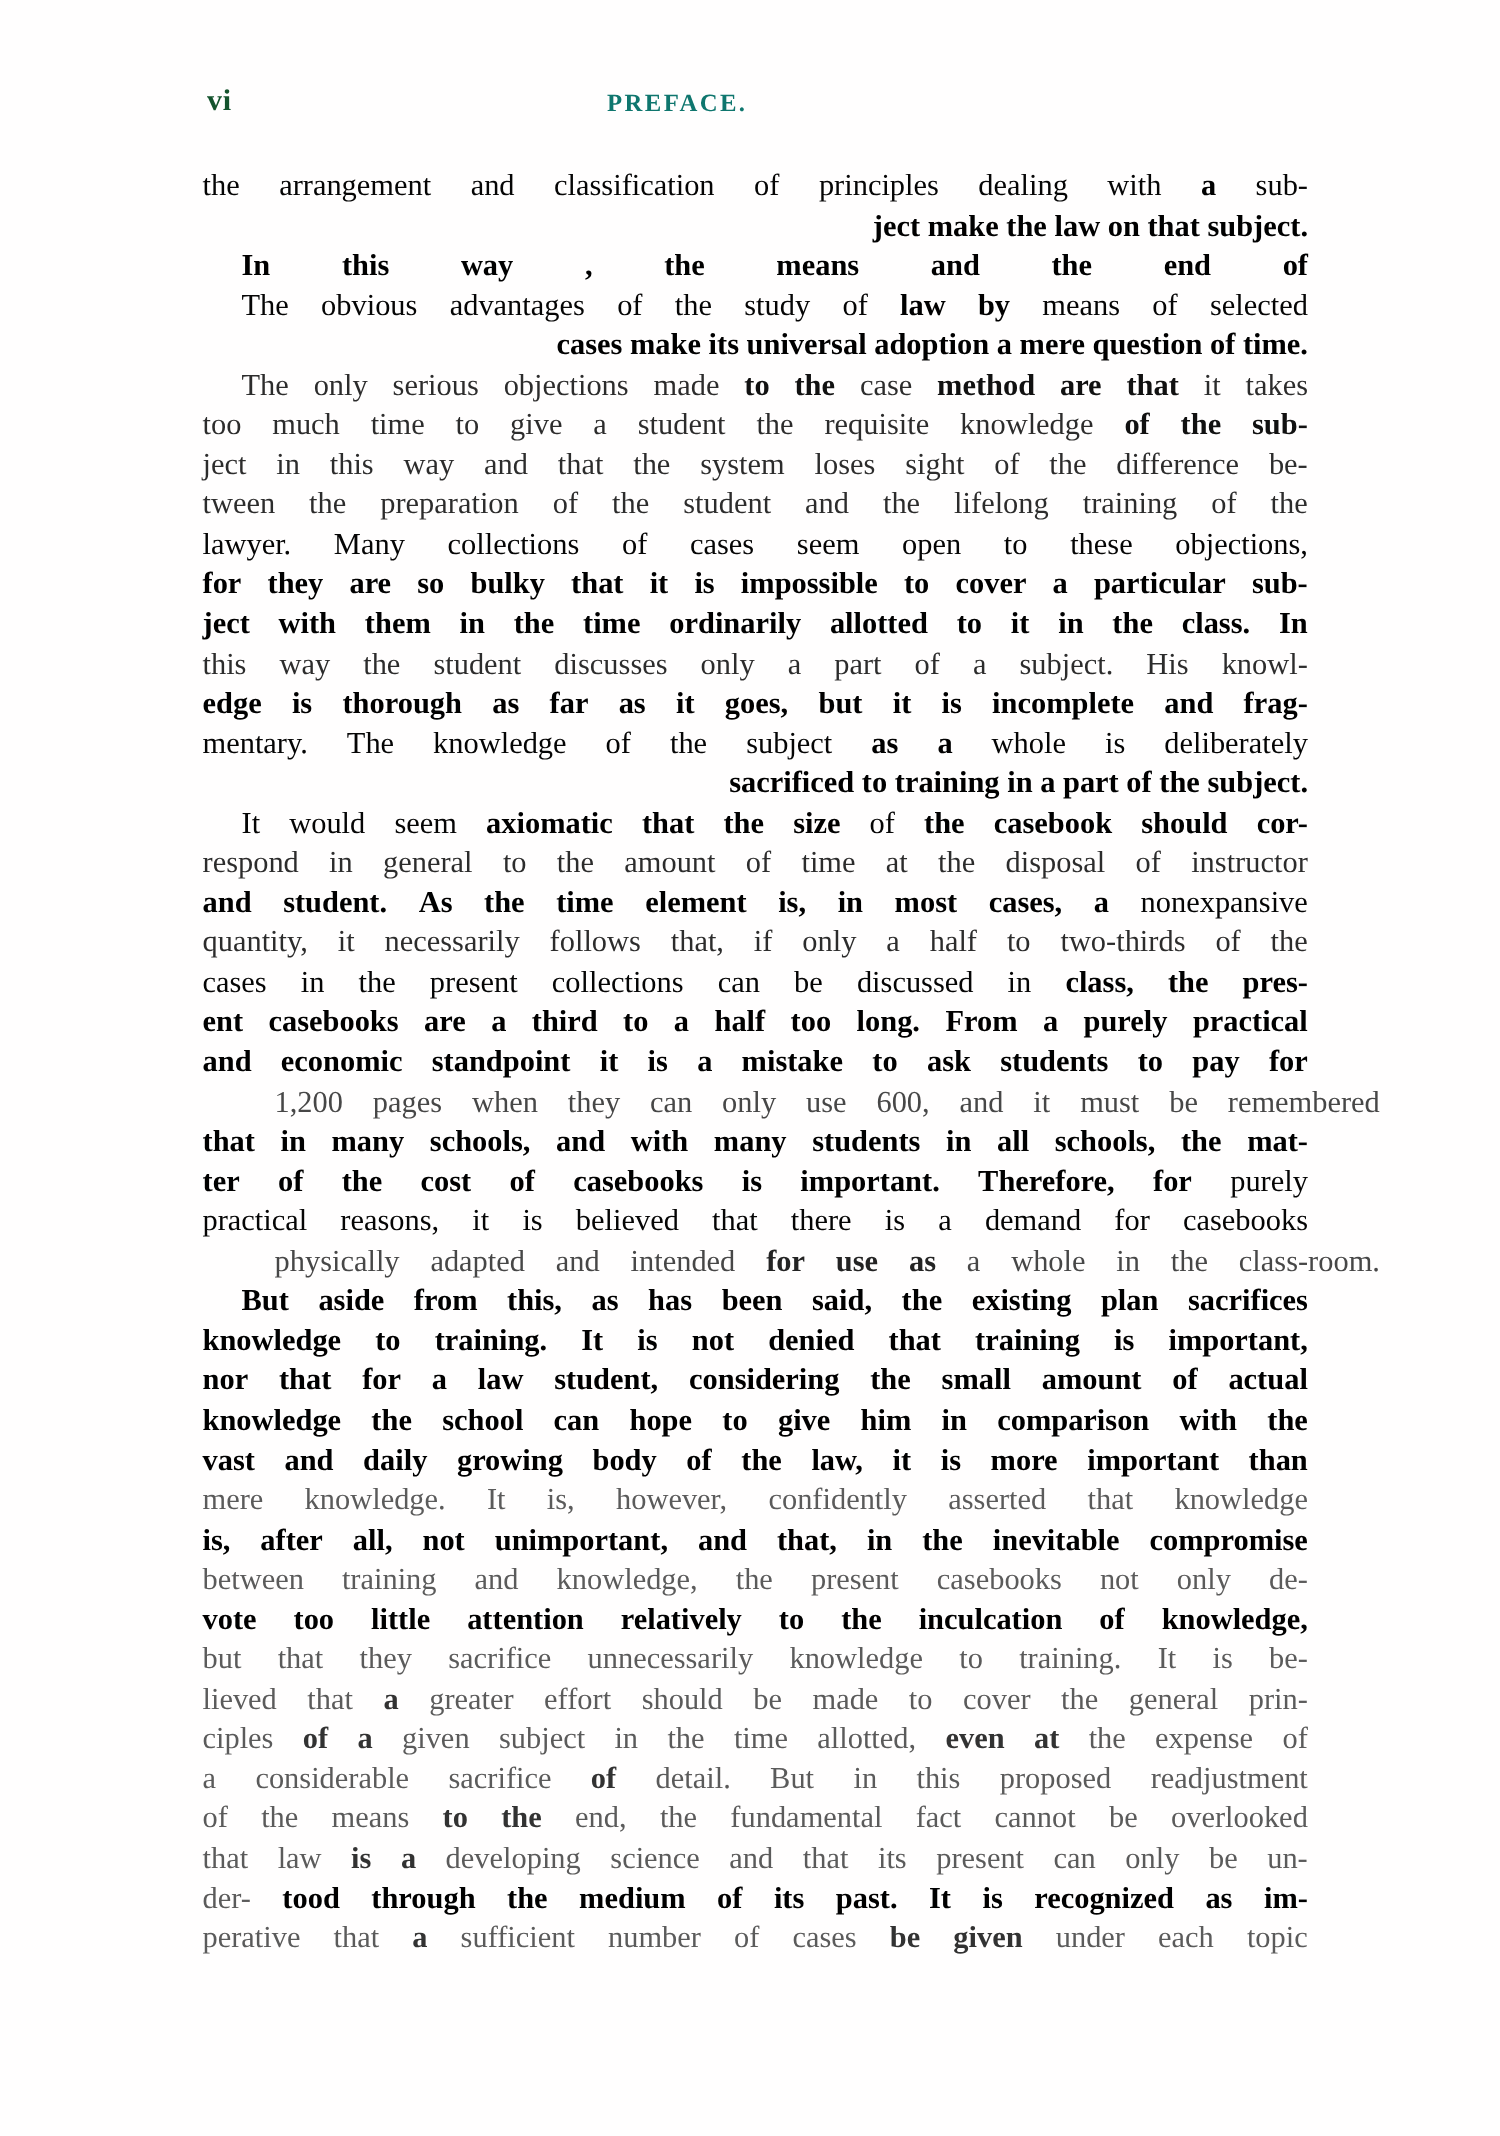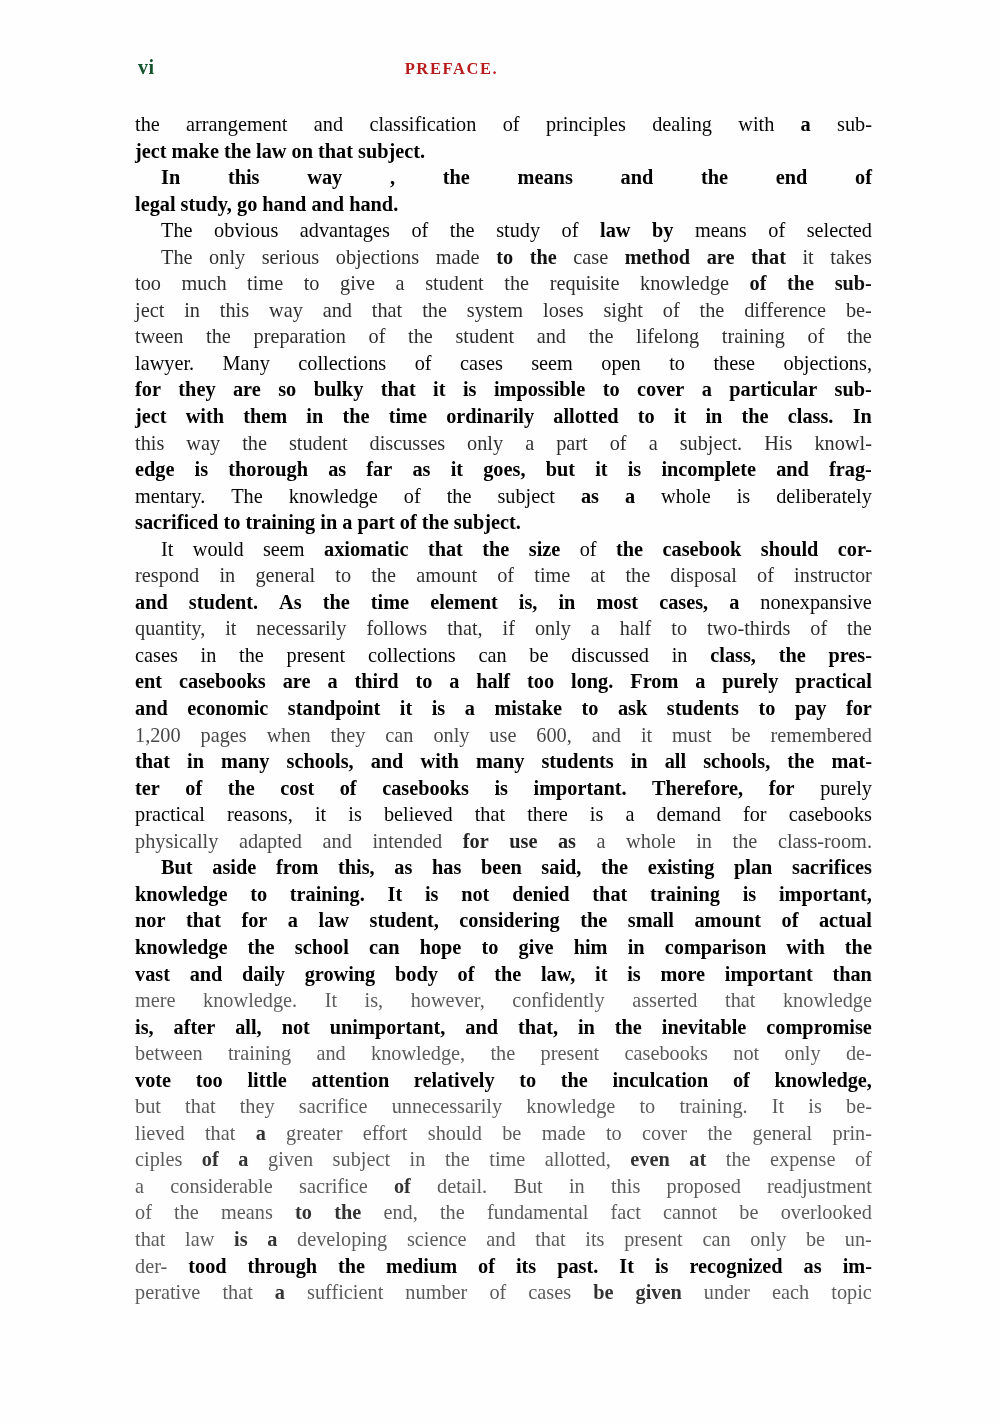--- a/index.html
+++ b/index.html
@@ -44,21 +44,21 @@
   }
   #head-title {
     position: absolute;
     left: 0;
     top: 3px;
     width: 737px;
     text-align: center;
     font-size: 16.5px;
     font-weight: bold;
     letter-spacing: 1.6px;
-    color: #b91c1c;
+    color: #0f766e;
     transform: translateX(-52px);
   }
 
   
   #body-block {
     position: absolute;
     left: 135px;
     top: 111px;
     width: 737px;
   }
@@ -74,21 +74,21 @@
   }
 
   
   .j {
     display: flex;
     justify-content: space-between;
   }
   .j > span { display: inline-block; white-space: pre; }
 
   
-  .last { display: block; }
+  .last { display: block; text-align: right; }
 
   
   .sc {
     font-variant: small-caps;
     letter-spacing: 0.6px;
   }
 
   
   
   .w-heavy {
@@ -104,20 +104,21 @@
   .w-light {
     font-weight: normal;
     color: #1d1d1d;
     opacity: 0.93;
   }
   
   .w-faint {
     font-weight: normal;
     color: #2a2a2a;
     opacity: 0.86;
+    margin-left: 48px;
   }
   .w-faint2 {
     font-weight: normal;
     color: #333333;
     opacity: 0.8;
   }
 </style>
 </head>
 <body>
 
@@ -152,38 +153,38 @@
           <span>this</span>
           <span>way</span>
           <span>,</span>
           <span>the</span>
           <span>means</span>
           <span>and</span>
           <span>the</span>
           <span>end</span>
           <span>of</span>
       </div>
-      <div class="ln last w-heavy">legal study, go hand and hand.</div>
     </div>
 
     <div>
       <div class="ln j w-med">
         <span style="padding-left:26px">The</span>
           <span>obvious</span>
           <span>advantages</span>
           <span>of</span>
           <span>the</span>
           <span>study</span>
           <span>of</span>
           <span class="w-heavy">law</span>
           <span class="w-heavy">by</span>
           <span>means</span>
           <span>of</span>
           <span>selected</span>
       </div>
+      <div class="ln last w-heavy">cases make its universal adoption a mere question of time.</div>
     </div>
 
     <div>
       <div class="ln j w-light">
         <span style="padding-left:26px">The</span>
           <span>only</span>
           <span>serious</span>
           <span>objections</span>
           <span>made</span>
           <span class="w-heavy">to</span>

